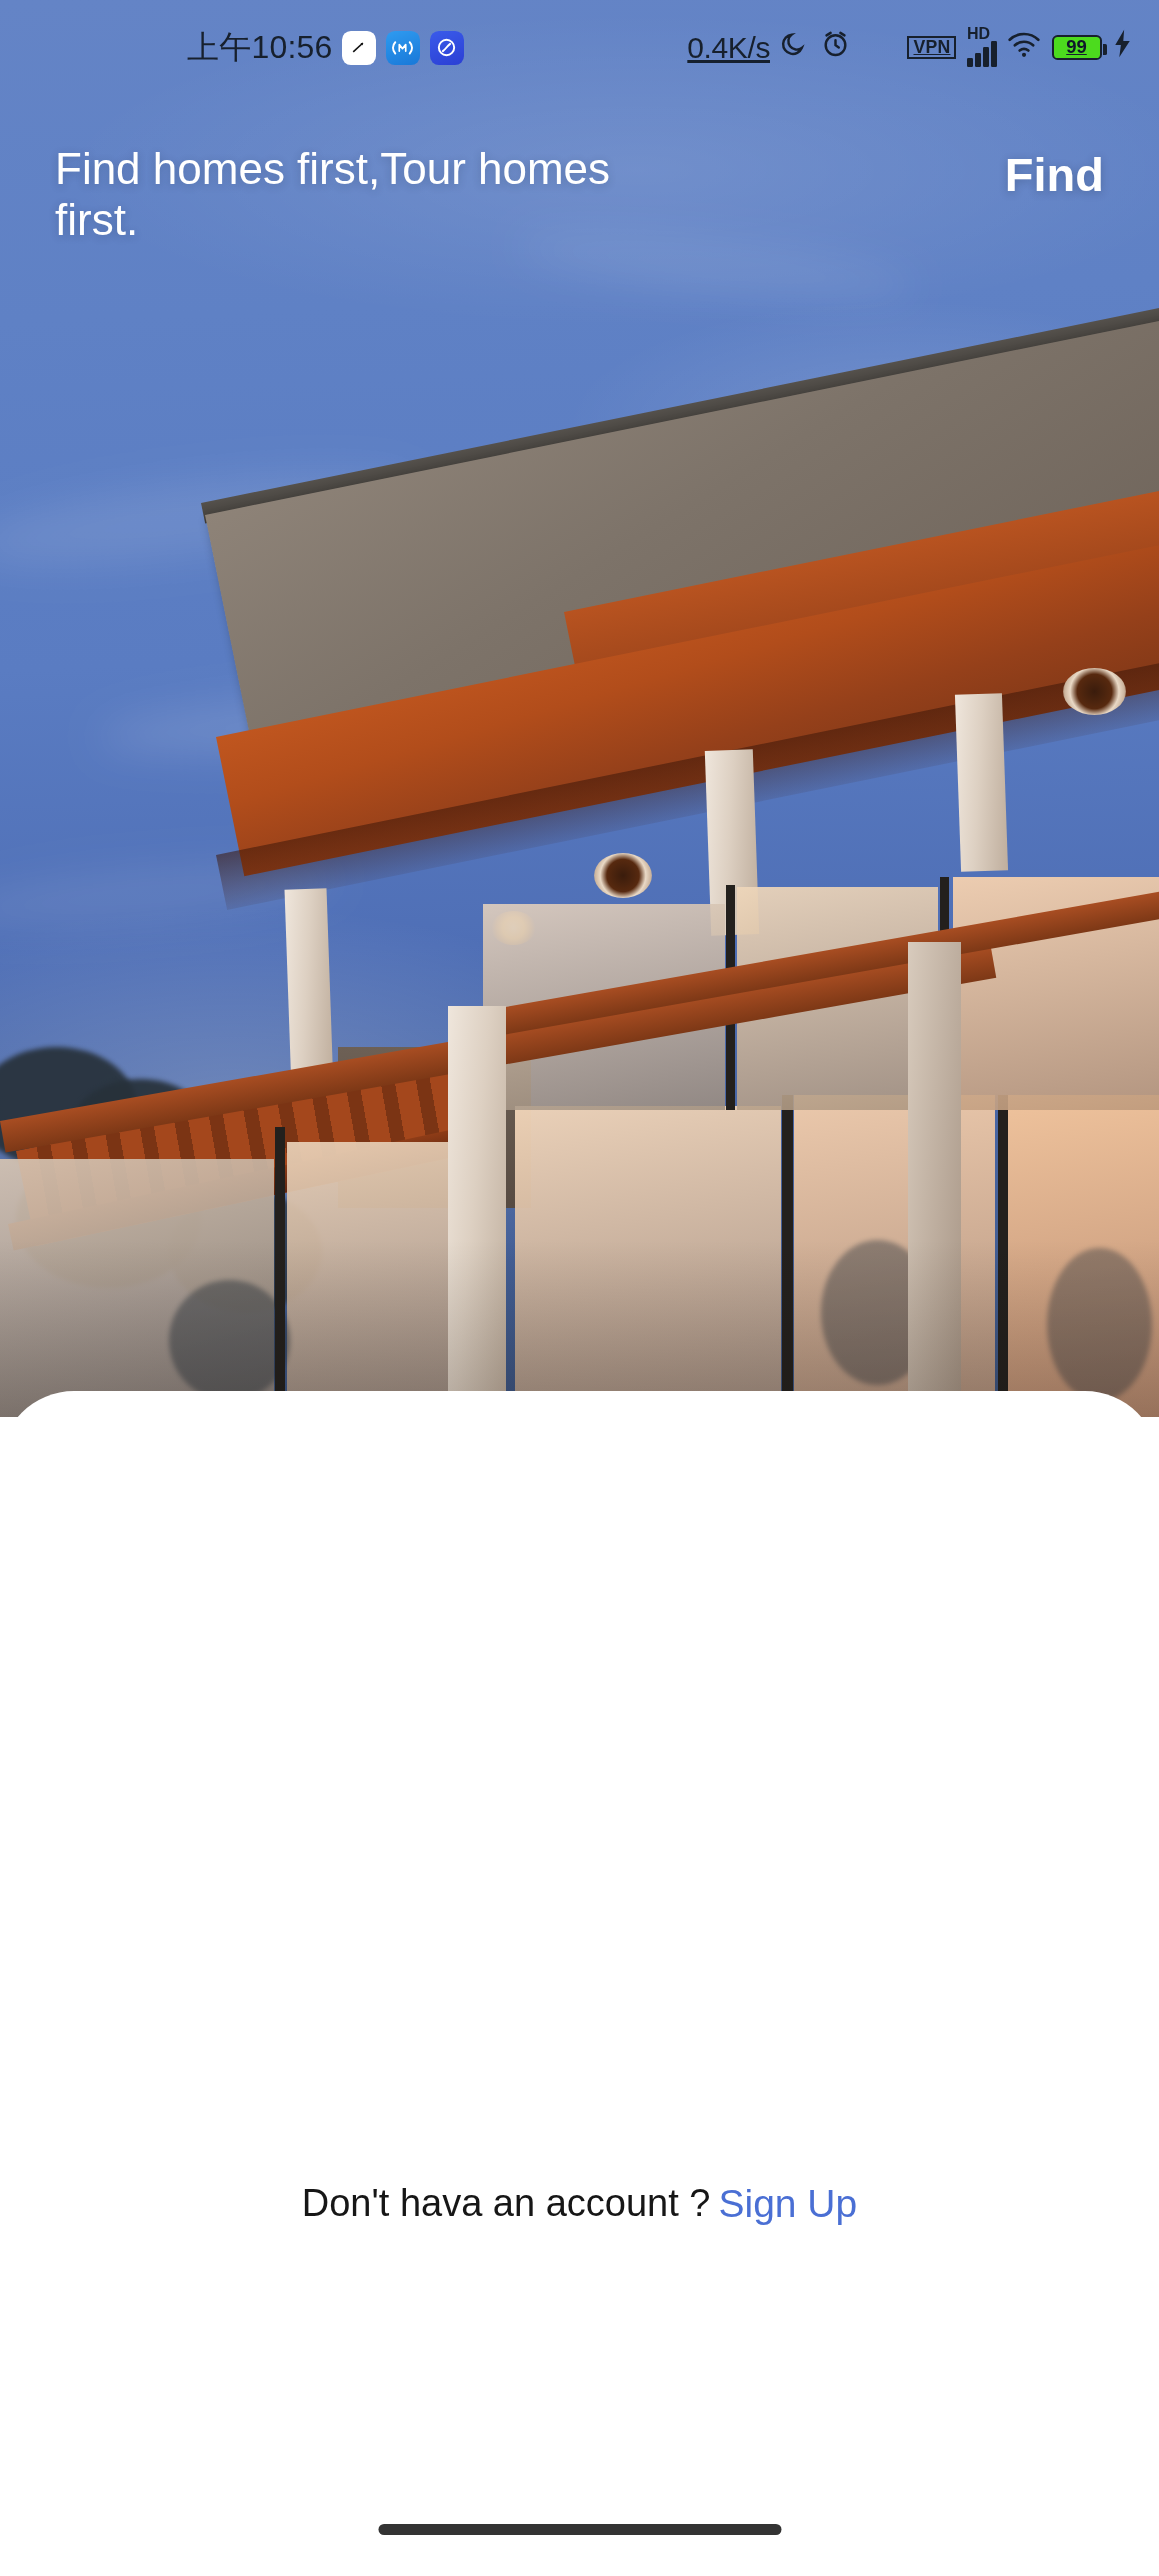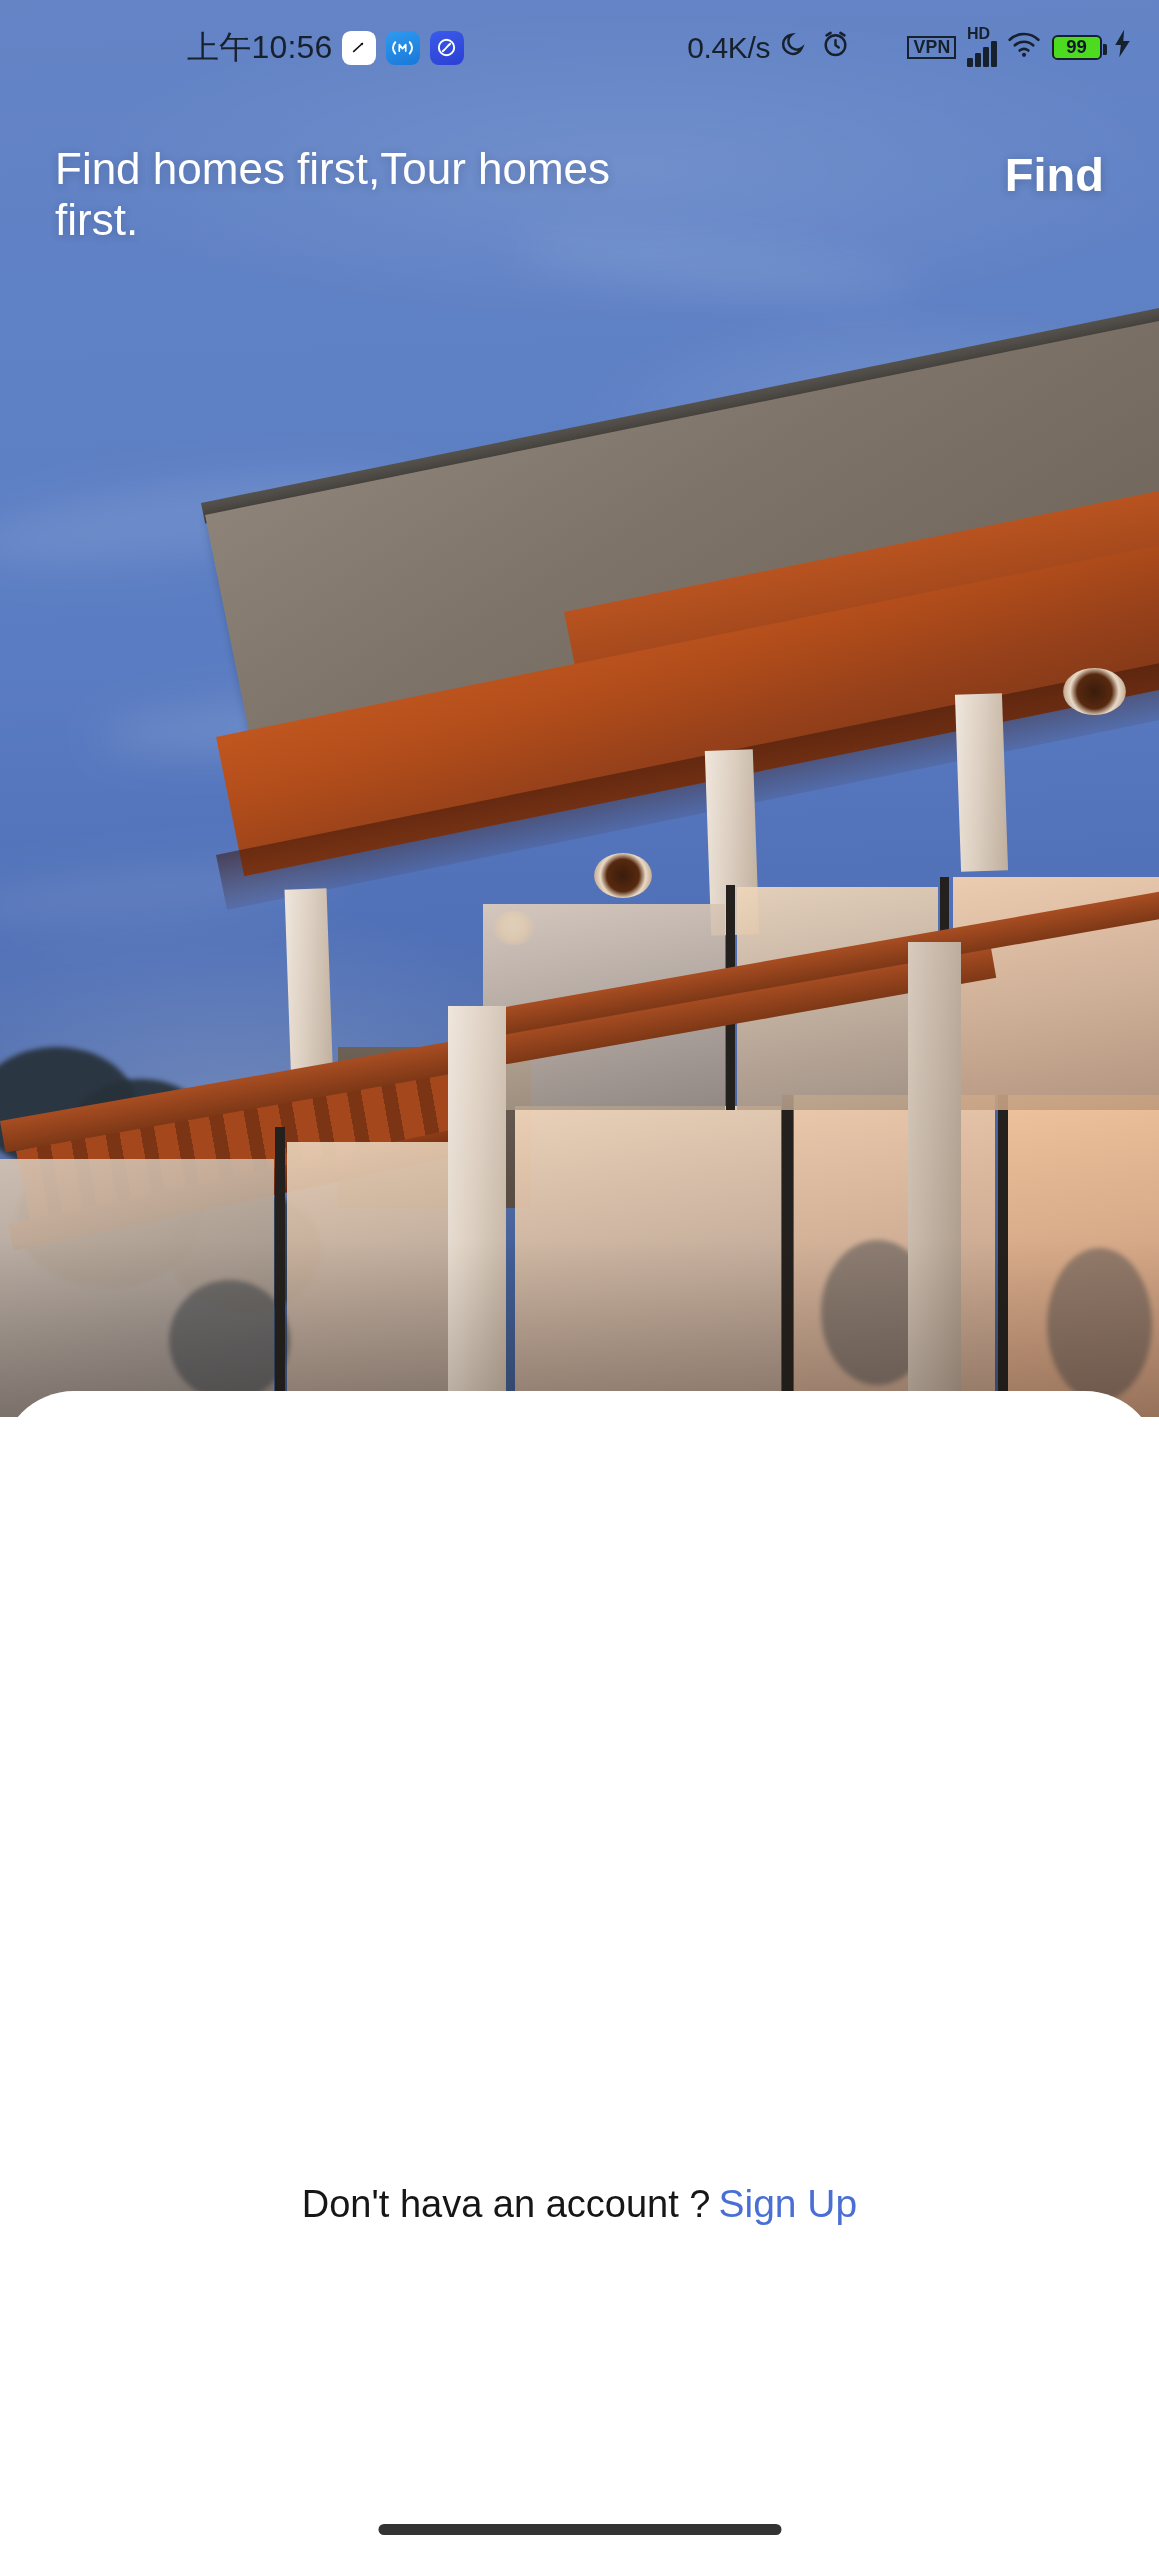--- a/index.html
+++ b/index.html
@@ -93,21 +93,21 @@
     display:flex;align-items:center;z-index:40;
     color:#16202e;
     font-size:31px;
   }
   .sb-left{display:flex;align-items:center;gap:9.7px;margin-left:187px;}
   .sb-clock{font-size:32px;font-weight:400;letter-spacing:0.2px;color:#17202d;white-space:nowrap;}
   .notif{width:34px;height:34px;border-radius:8.9px;display:flex;align-items:center;justify-content:center;flex:none;}
   .n-white{background:#ffffff;}
   .n-blue{background:linear-gradient(160deg,#2f9bf0,#1878d8);}
   .n-blue2{background:linear-gradient(160deg,#3a5bea,#2b3fd4);}
-  .sb-right{display:flex;align-items:center;gap:10.5px;margin-left:auto;margin-right:26px;}
+  .sb-right{display:flex;align-items:center;gap:10.5px;margin-left:auto;margin-right:26px;text-decoration:underline;}
   .sb-speed{font-size:30px;color:#17202d;letter-spacing:-0.4px;white-space:nowrap;}
   .vpn{
     border:2.8px solid #17202d;border-radius:0;padding:0.8px 4px;
     font-size:17.7px;font-weight:700;line-height:1;color:#17202d;letter-spacing:0.2px;margin-left:46px;
   }
   .hd-sig{display:flex;align-items:flex-end;gap:2.4px;position:relative;padding-top:13px;}
   .hd-lab{position:absolute;top:-1.6px;left:0;font-size:16px;font-weight:700;color:#17202d;line-height:1;}
   .bar{width:5.6px;background:#17202d;border-radius:1.2px;}
   .batt{
     width:50px;height:25px;border:2.8px solid #17202d;border-radius:5.6px;
@@ -152,21 +152,21 @@
   .ic-fb{width:42px;height:50px;margin-left:84px;}
 
   .btn-label{font-size:37px;font-weight:700;letter-spacing:0.1px;}
   .lbl-primary{color:#ffffff;margin-left:31px;}
   .lbl-dark{color:#4a4a4a;margin-left:37px;font-weight:400;}
   .lbl-fb{margin-left:43px;}
 
   
   .footer{
     position:absolute;left:0;top:2182px;width:1159px;
-    display:flex;align-items:center;justify-content:center;z-index:36;
+    display:flex;align-items:flex-start;justify-content:center;z-index:36;
   }
   .f-text{font-size:38px;color:#161616;font-weight:400;}
   .f-link{font-size:39px;color:#4a6fd4;font-weight:400;margin-left:8px;cursor:pointer;}
 
   
   .home-ind{
     position:absolute;left:50%;transform:translateX(-50%);top:2524px;
     width:403px;height:11.3px;border-radius:6.4px;background:#333333;z-index:40;
   }
 </style>

